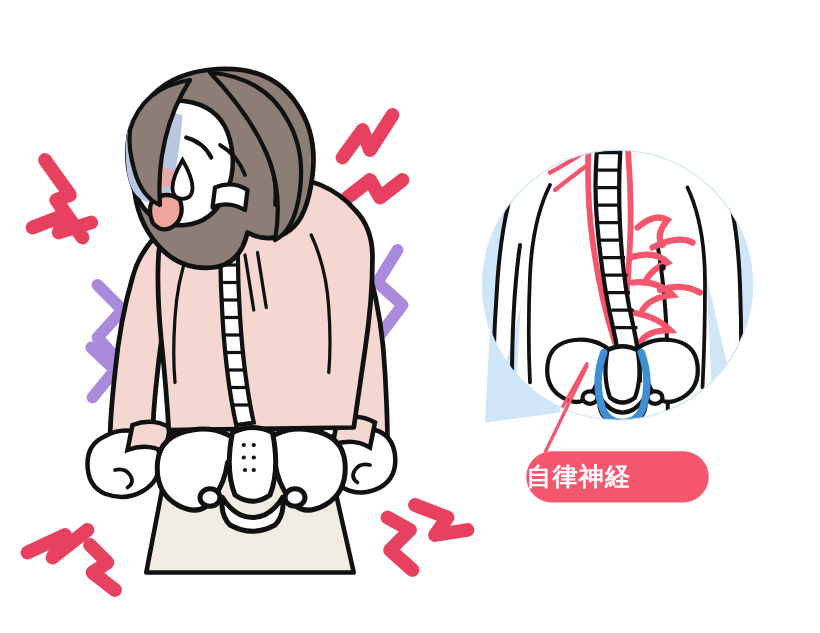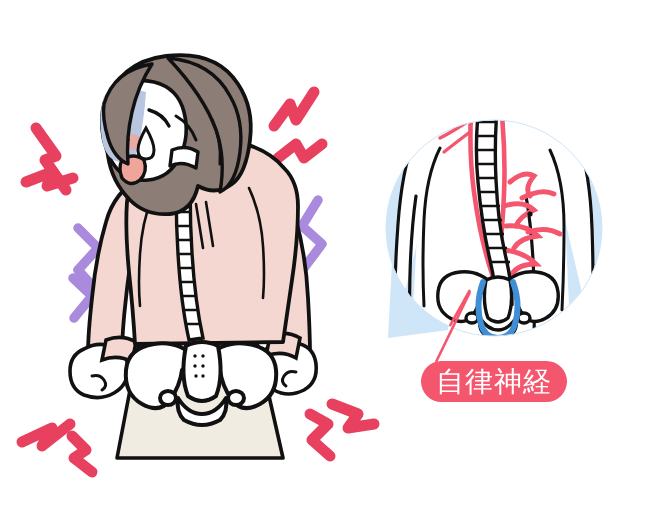--- a/index.html
+++ b/index.html
@@ -10,25 +10,25 @@
     border-radius:26px;
     overflow:hidden;
     font-family:"Liberation Sans", sans-serif;
   }
   #art{position:absolute;left:0;top:0;width:656px;height:506px;}
   .pill-label{
     position:absolute;
     left:421px; top:361px;
     width:146px; height:41px;
     border-radius:21px;
-    display:flex; align-items:center; justify-content:center;
+    display:flex; align-items:center; justify-content:flex-start;
     color:#ffffff;
-    font-size:28px;
+    font-size:20px;
     letter-spacing:1px;
-    font-weight:400;
+    font-weight:700;
     font-family:"DejaVu Sans", sans-serif;
     white-space:nowrap;
     box-sizing:border-box;
     user-select:none;
   }
 </style>
 </head>
 <body>
 
 <div id="stage">

